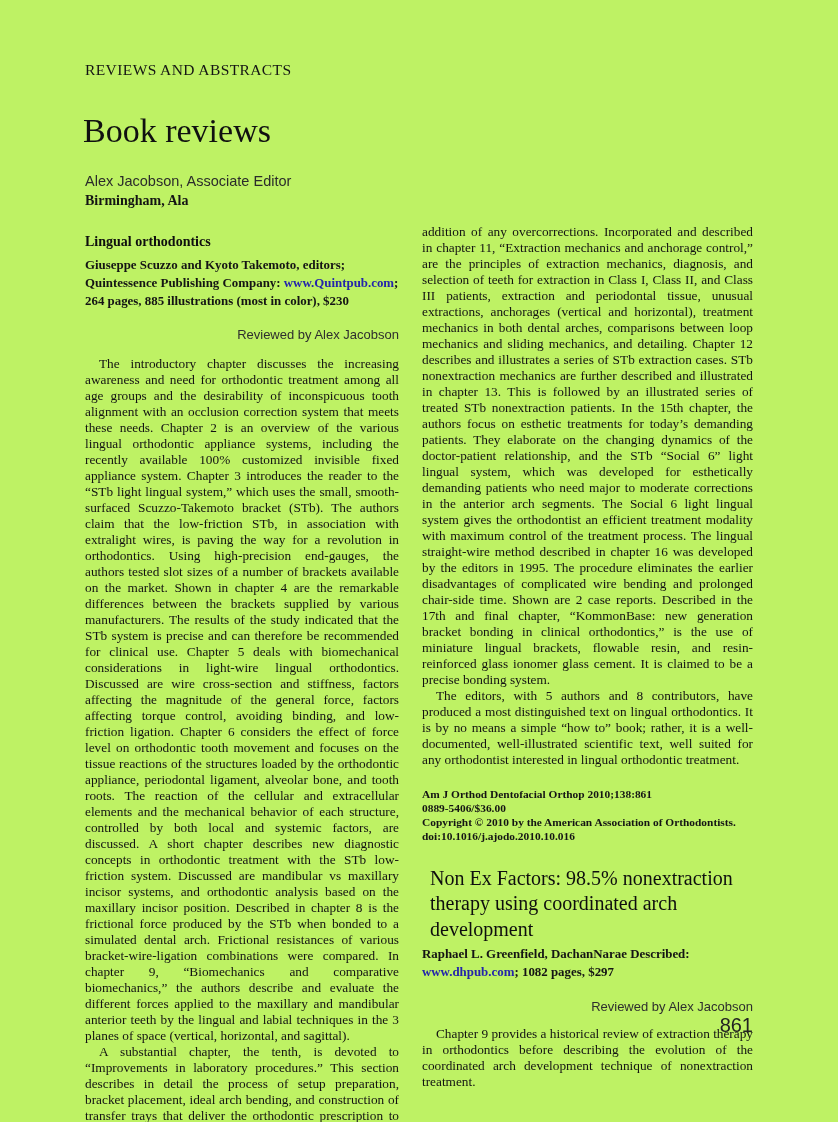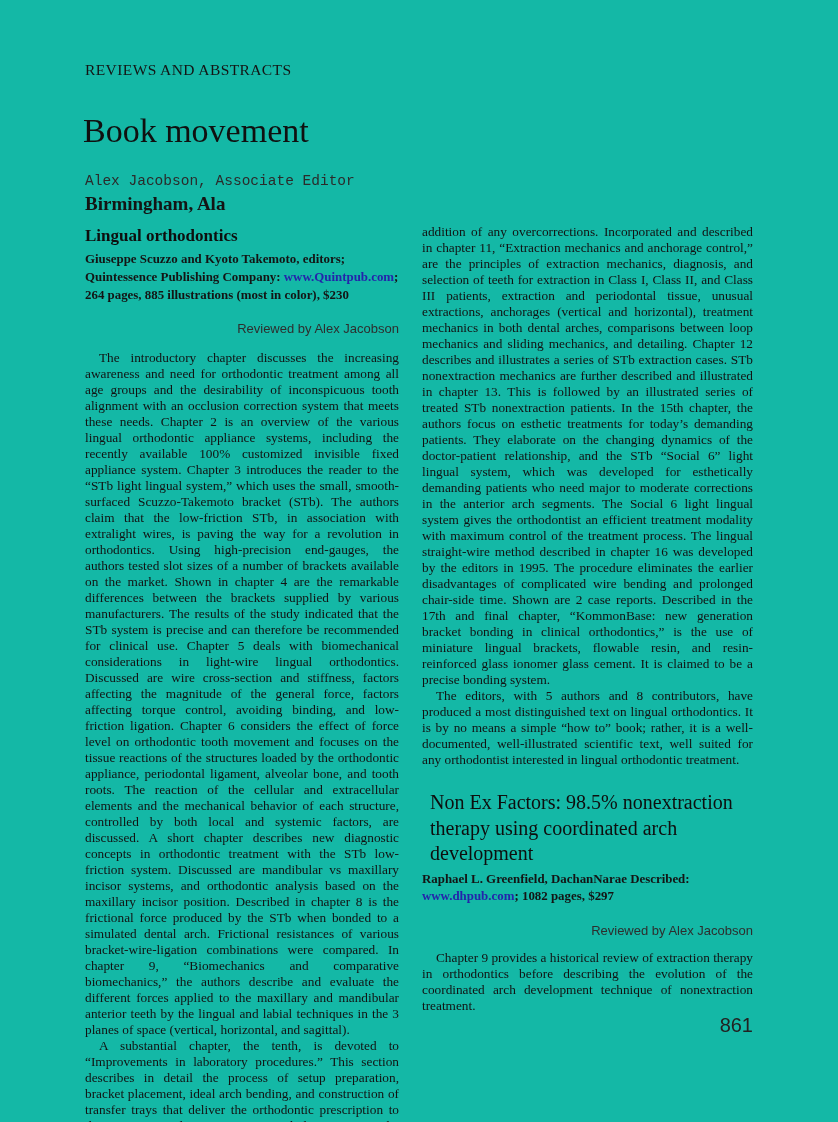--- a/index.html
+++ b/index.html
@@ -1,42 +1,42 @@
 <!DOCTYPE html>
 <html style="--link-color: #2424ab;"><head>
 <meta charset="utf-8">
 <style>
   html,body{margin:0;padding:0;background:#e8e8e8;}
   .page{
-    position:relative;width:838px;height:1122px;background:#14b8a6;
+    position:relative;width:838px;height:1122px;background:#bef264;
     margin:0 auto;overflow:hidden;color:#121212;
     font-family:"Liberation Serif", serif;
   }
   .running-head{
     position:absolute;left:85px;top:61px;
     font-size:15.5px;letter-spacing:0.4px;color:#141414;
   }
   .page-title{
     position:absolute;left:83px;top:112px;margin:0;
     font-size:34px;font-weight:400;color:#101010;
   }
   .editor-line{
     position:absolute;left:85px;top:173px;
-    font-family:Liberation Mono, monospace;
+    font-family:Liberation Sans, sans-serif;
     font-size:14.5px;color:#2b2b2b;
   }
   .editor-loc{
     position:absolute;left:85px;top:193px;
-    font-size:19px;font-weight:700;color:#141414;
+    font-size:14px;font-weight:700;color:#141414;
   }
   .col{position:absolute;top:220px;}
   .col-left{left:85px;width:314px;}
   .col-right{left:422px;top:224px;width:331px;}
   .review-title{
-    margin:4px 0 4px 0;font-size:17px;line-height:23px;
+    margin:10px 0 4px 0;font-size:14px;line-height:23px;
     font-weight:700;color:#0e0e0e;
   }
   .review-title.regular{
     font-weight:400;font-size:20px;line-height:25.5px;margin:22px 0 4px 8px;
   }
   .byline{
     margin:0 0 17px 0;font-size:12.9px;line-height:17.8px;
     font-weight:700;color:#141414;
   }
   .byline a{color:var(--link-color,#2424ab);text-decoration:none;cursor:pointer;}
@@ -63,36 +63,42 @@
     font-size:20px;color:#222;
   }
 </style>
 </head>
 <body>
 
 <div class="page">
 
   <div class="running-head">REVIEWS AND ABSTRACTS</div>
 
-  <h1 class="page-title">Book movement</h1>
+  <h1 class="page-title">Book reviews</h1>
 
   <div class="editor-line">Alex Jacobson, Associate Editor</div>
   <div class="editor-loc">Birmingham, Ala</div>
 
   <div class="col col-left">
     <h2 class="review-title">Lingual orthodontics</h2>
     <p class="byline"><span>Giuseppe Scuzzo and Kyoto Takemoto, editors; Quintessence Publishing Company: </span><a href="#">www.Quintpub.com</a><span>; 264 pages, 885 illustrations (most in color), $230</span></p>
     <p class="reviewed">Reviewed by Alex Jacobson</p>
     <p class="body-para indent">The introductory chapter discusses the increasing awareness and need for orthodontic treatment among all age groups and the desirability of inconspicuous tooth alignment with an occlusion correction system that meets these needs. Chapter 2 is an overview of the various lingual orthodontic appliance systems, including the recently available 100% customized invisible fixed appliance system. Chapter 3 introduces the reader to the “STb light lingual system,” which uses the small, smooth-surfaced Scuzzo-Takemoto bracket (STb). The authors claim that the low-friction STb, in association with extralight wires, is paving the way for a revolution in orthodontics. Using high-precision end-gauges, the authors tested slot sizes of a number of brackets available on the market. Shown in chapter 4 are the remarkable differences between the brackets supplied by various manufacturers. The results of the study indicated that the STb system is precise and can therefore be recommended for clinical use. Chapter 5 deals with biomechanical considerations in light-wire lingual orthodontics. Discussed are wire cross-section and stiffness, factors affecting the magnitude of the general force, factors affecting torque control, avoiding binding, and low-friction ligation. Chapter 6 considers the effect of force level on orthodontic tooth movement and focuses on the tissue reactions of the structures loaded by the orthodontic appliance, periodontal ligament, alveolar bone, and tooth roots. The reaction of the cellular and extracellular elements and the mechanical behavior of each structure, controlled by both local and systemic factors, are discussed. A short chapter describes new diagnostic concepts in orthodontic treatment with the STb low-friction system. Discussed are mandibular vs maxillary incisor systems, and orthodontic analysis based on the maxillary incisor position. Described in chapter 8 is the frictional force produced by the STb when bonded to a simulated dental arch. Frictional resistances of various bracket-wire-ligation combinations were compared. In chapter 9, “Biomechanics and comparative biomechanics,” the authors describe and evaluate the different forces applied to the maxillary and mandibular anterior teeth by the lingual and labial techniques in the 3 planes of space (vertical, horizontal, and sagittal).</p>
     <p class="body-para indent flush-last">A substantial chapter, the tenth, is devoted to “Improvements in laboratory procedures.” This section describes in detail the process of setup preparation, bracket placement, ideal arch bending, and construction of transfer trays that deliver the orthodontic prescription to the appliance, including the</p>
   </div>
 
   <div class="col col-right">
     <p class="body-para">addition of any overcorrections. Incorporated and described in chapter 11, “Extraction mechanics and anchorage control,” are the principles of extraction mechanics, diagnosis, and selection of teeth for extraction in Class I, Class II, and Class III patients, extraction and periodontal tissue, unusual extractions, anchorages (vertical and horizontal), treatment mechanics in both dental arches, comparisons between loop mechanics and sliding mechanics, and detailing. Chapter 12 describes and illustrates a series of STb extraction cases. STb nonextraction mechanics are further described and illustrated in chapter 13. This is followed by an illustrated series of treated STb nonextraction patients. In the 15th chapter, the authors focus on esthetic treatments for today’s demanding patients. They elaborate on the changing dynamics of the doctor-patient relationship, and the STb “Social 6” light lingual system, which was developed for esthetically demanding patients who need major to moderate corrections in the anterior arch segments. The Social 6 light lingual system gives the orthodontist an efficient treatment modality with maximum control of the treatment process. The lingual straight-wire method described in chapter 16 was developed by the editors in 1995. The procedure eliminates the earlier disadvantages of complicated wire bending and prolonged chair-side time. Shown are 2 case reports. Described in the 17th and final chapter, “KommonBase: new generation bracket bonding in clinical orthodontics,” is the use of miniature lingual brackets, flowable resin, and resin-reinforced glass ionomer glass cement. It is claimed to be a precise bonding system.</p>
     <p class="body-para indent">The editors, with 5 authors and 8 contributors, have produced a most distinguished text on lingual orthodontics. It is by no means a simple “how to” book; rather, it is a well-documented, well-illustrated scientific text, well suited for any orthodontist interested in lingual orthodontic treatment.</p>
+    <div class="citation">
+      <div>Am J Orthod Dentofacial Orthop 2010;138:861</div>
+      <div>0889-5406/$36.00</div>
+      <div>Copyright © 2010 by the American Association of Orthodontists.</div>
+      <div>doi:10.1016/j.ajodo.2010.10.016</div>
+    </div>
     <h2 class="review-title regular">Non Ex Factors: 98.5% nonextraction therapy using coordinated arch development</h2>
     <p class="byline"><span>Raphael L. Greenfield, DachanNarae Described: </span><a href="#">www.dhpub.com</a><span>; 1082 pages, $297</span></p>
     <p class="reviewed r2">Reviewed by Alex Jacobson</p>
     <p class="body-para indent">Chapter 9 provides a historical review of extraction therapy in orthodontics before describing the evolution of the coordinated arch development technique of nonextraction treatment.</p>
   </div>
 
   <div class="page-number">861</div>
 
 </div>
 

